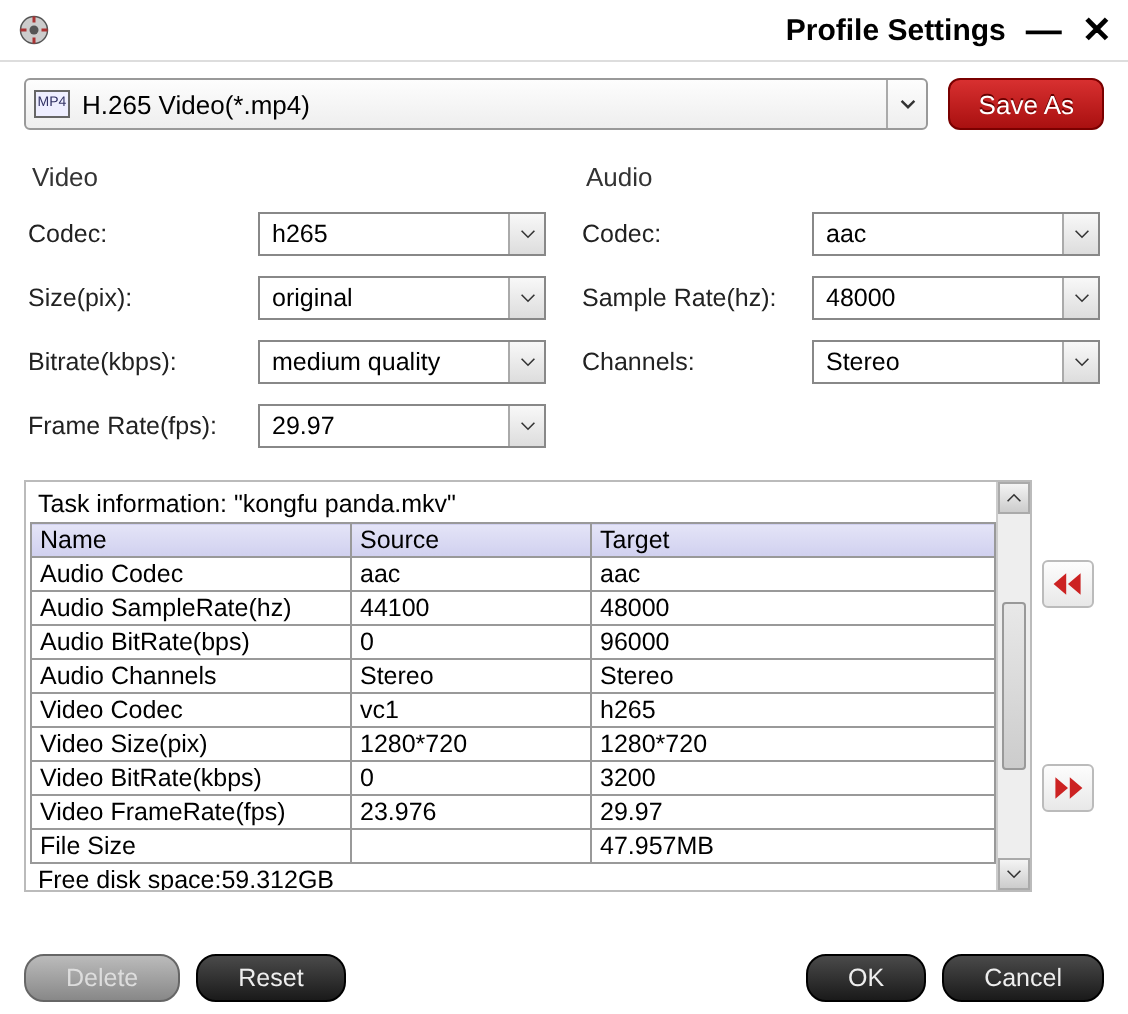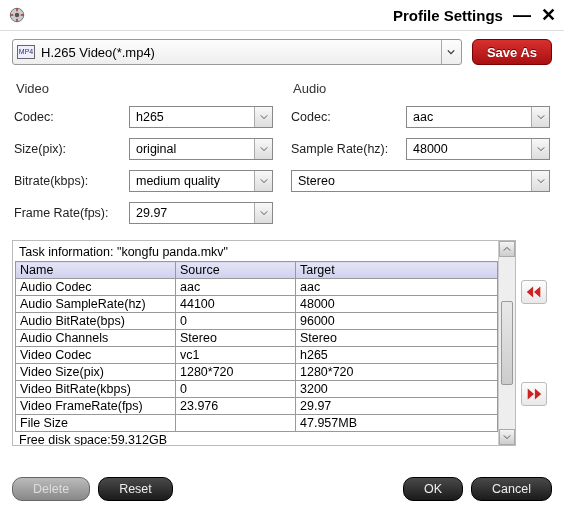--- a/index.html
+++ b/index.html
@@ -6,21 +6,21 @@
   body { font-family: Arial, sans-serif; font-size: 12px; background: #fff; width: 564px; height: 507px; overflow: hidden; }
   .titlebar { display: flex; align-items: center; padding: 4px 8px; background: #fff; border-bottom: 1px solid #ddd; }
   .titlebar .icon { width: 18px; height: 18px; margin-right: 6px; display:flex; align-items:center; justify-content:center;}
   .titlebar .title { font-size: 15px; font-weight: bold; flex: 1; text-align: right; }
   .titlebar .win-btn { font-size: 18px; font-weight: bold; margin-left: 10px; cursor: pointer; }
   .toprow { display: flex; align-items: center; padding: 8px 12px 6px 12px; gap: 10px; }
   .profile-select { flex: 1; display: flex; align-items: center; border: 1px solid #999; border-radius: 3px; height: 26px; background: linear-gradient(#fdfdfd,#eee); padding-left: 4px; }
   .profile-select .fmt-icon { width: 18px; height: 14px; border:1px solid #666; font-size:7px; text-align:center; line-height:12px; margin-right:6px; color:#336; background:#eef;}
   .profile-select .txt { flex: 1; font-size: 13px; }
   .profile-select .drop { width: 20px; height: 24px; border-left: 1px solid #aaa; display:flex;align-items:center;justify-content:center;}
-  .btn-red { background: linear-gradient(#d83030,#a91010); color:#fff; border:1px solid #7a0000; border-radius:6px; height:26px; padding:0 14px; font-size:13px; cursor:pointer; font-weight:bold; text-shadow:0 -1px 0 #600;}
+  .btn-red { background: linear-gradient(#d83030,#a91010); color:#fff; border:1px solid #7a0000; border-radius:6px; height:26px; padding:0 14px; font-size:13px; cursor:pointer; font-weight:normal; text-shadow:0 -1px 0 #600;}
   .panels { display: flex; padding: 4px 14px 0 14px; gap: 18px; }
   .panel { flex: 1; }
   .panel-title { font-size: 13px; color:#333; margin: 6px 0 10px 2px; }
   .row { display:flex; align-items:center; margin-bottom: 10px; }
   .row label { width: 115px; font-size:12.5px; color:#222; }
   .combo { flex:1; display:flex; border:1px solid #888; height:22px; background:#fff; }
   .combo .val { flex:1; padding:0 6px; line-height:20px; font-size:12.5px; }
   .combo .arr { width:18px; border-left:1px solid #aaa; display:flex;align-items:center;justify-content:center; background:linear-gradient(#f8f8f8,#ddd);}
   .arr svg, .drop svg { width:8px;height:8px;}
   .task-area { margin: 6px 12px 0 12px; border:1px solid #bbb; height: 206px; position:relative; display:flex;}
@@ -138,20 +138,21 @@
       <div class="combo">
             <span class="val">48000</span>
             <span class="arr">
               <svg viewBox="0 0 10 10">
                 <path d="M1 3l4 4 4-4" fill="none" stroke="#333"></path>
               </svg>
             </span>
           </div>
         </div>
     <div class="row">
+          <label>Channels:</label>
       <div class="combo">
             <span class="val">Stereo</span>
             <span class="arr">
               <svg viewBox="0 0 10 10">
                 <path d="M1 3l4 4 4-4" fill="none" stroke="#333"></path>
               </svg>
             </span>
           </div>
         </div>
   </div>

